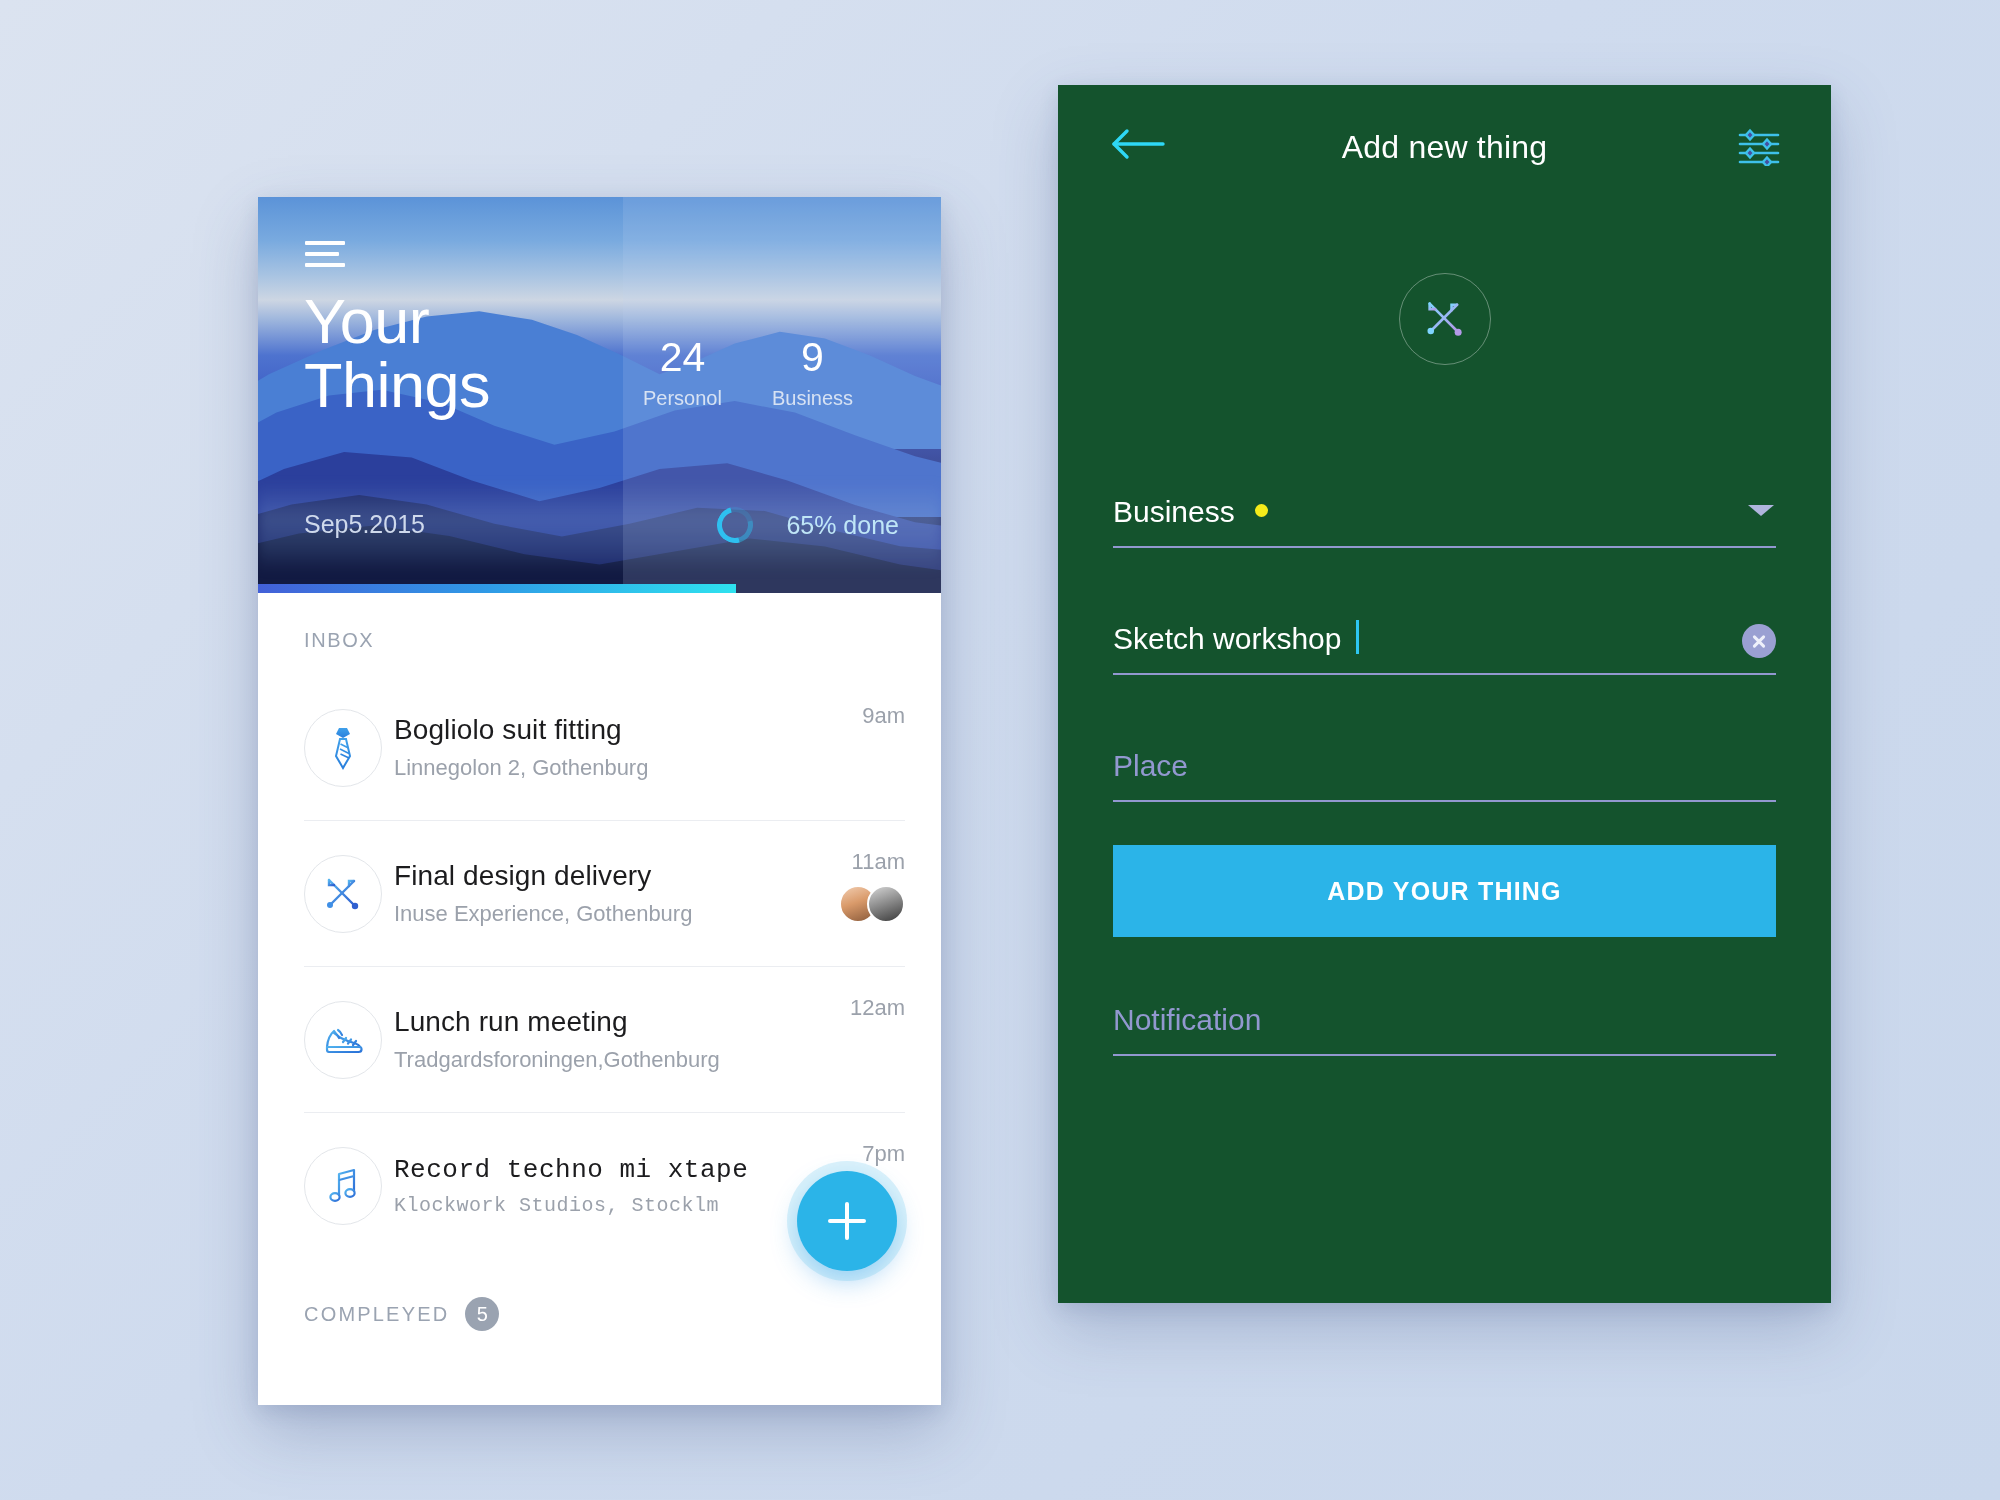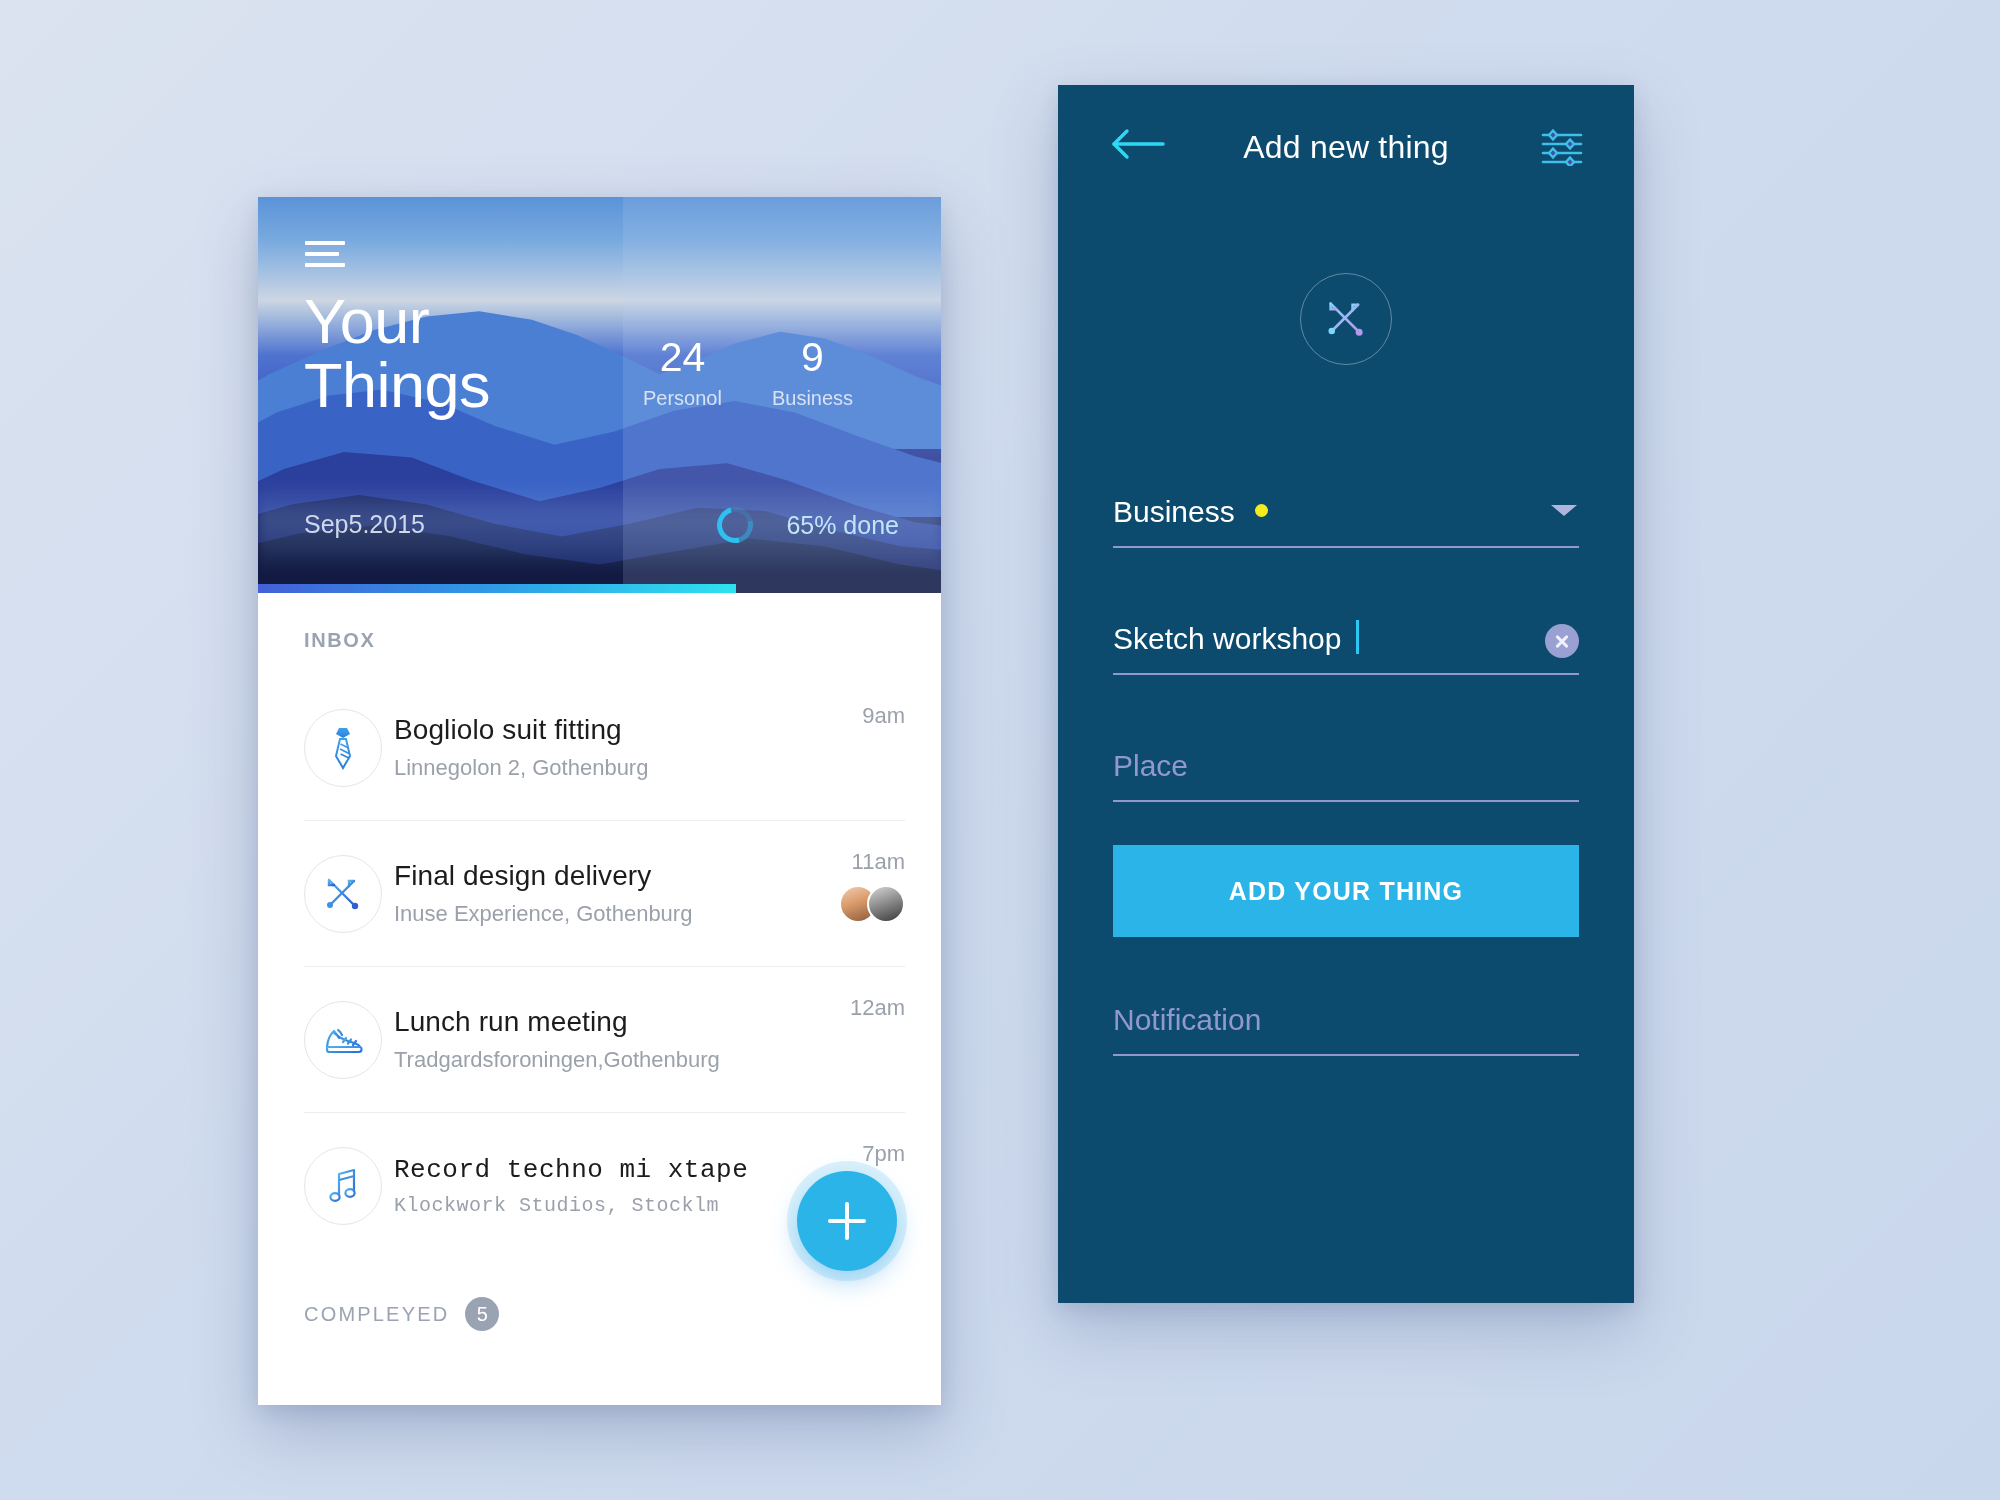--- a/index.html
+++ b/index.html
@@ -186,21 +186,21 @@
   }
 
   
   #inbox-label {
     position: absolute;
     left: 46px;
     top: 432px;
     font-size: 20px;
     letter-spacing: 1.6px;
     color: #9aa3b1;
-    font-weight: 700;
+    font-weight: 400;
   }
 
   #task-list {
     position: absolute;
     left: 46px;
     right: 36px;
     top: 478px;
   }
   .task-row {
     position: relative;
@@ -324,23 +324,23 @@
     border-radius: 2px;
   }
   #fab::before { width: 38px; height: 4px; }
   #fab::after  { width: 4px; height: 38px; }
 
   
   #right-card {
     position: absolute;
     left: 1058px;
     top: 85px;
-    width: 576px;
+    width: 773px;
     height: 1218px;
-    background: #0c4a6e;
+    background: #14532d;
     box-shadow: 0 26px 60px rgba(60, 80, 130, 0.26), 0 6px 18px rgba(60,80,130,0.14);
     overflow: hidden;
   }
 
   #panel-topbar {
     position: relative;
     height: 118px;
   }
   #back-arrow {
     position: absolute;

